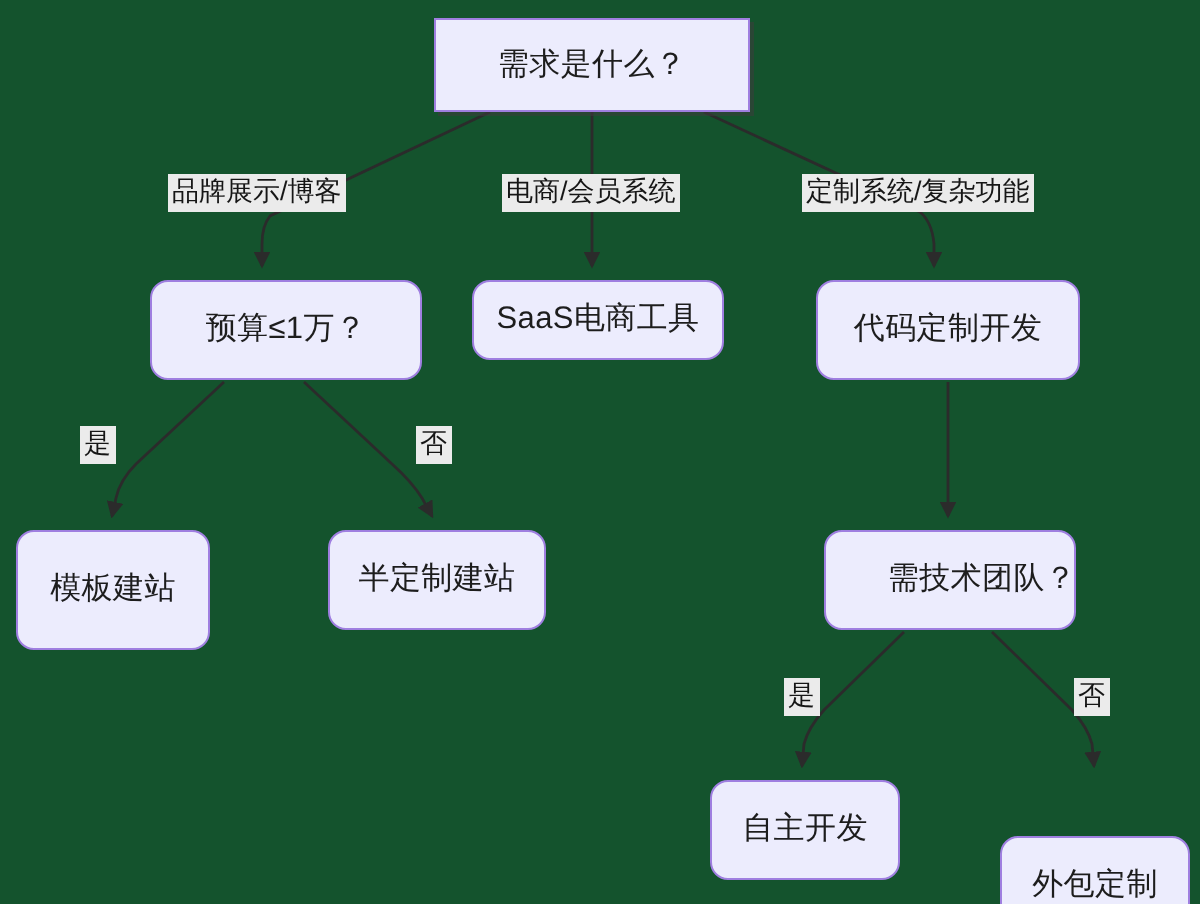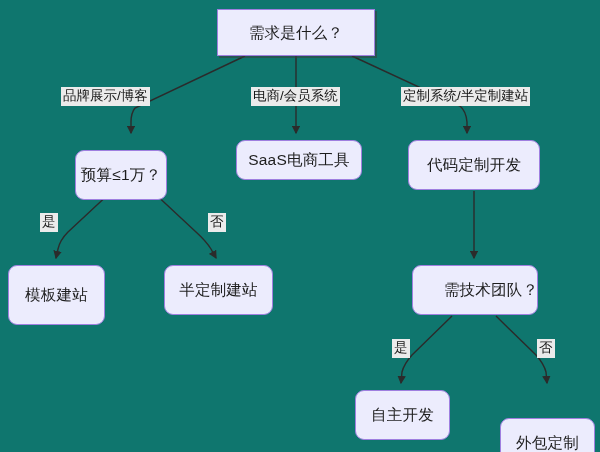--- a/index.html
+++ b/index.html
@@ -7,21 +7,21 @@
     padding: 0;
     background: #ffffff;
   }
   body {
     font-family: "Liberation Sans", "DejaVu Sans", sans-serif;
   }
   #flowchart {
     position: relative;
     width: 600px;
     height: 452px;
-    background: #0f766e;
+    background: #14532d;
     overflow: hidden;
   }
   #edges {
     position: absolute;
     left: 0;
     top: 0;
     width: 600px;
     height: 452px;
   }
   .node {
@@ -80,41 +80,41 @@
 
     <path d="M 474 191 L 474 258" fill="none" stroke="#2b2b2b" stroke-width="1.4" marker-end="url(#arrow)"></path>
 
     <path d="M 452 316 L 412 355 Q 404 364 402 372 L 401 383" fill="none" stroke="#2b2b2b" stroke-width="1.4" marker-end="url(#arrow)"></path>
 
     <path d="M 496 316 L 536 355 Q 544 364 546 372 L 547 383" fill="none" stroke="#2b2b2b" stroke-width="1.4" marker-end="url(#arrow)"></path>
   </svg>
 
   <div class="node square" style="left:217px; top:9px; width:158px; height:47px;">需求是什么？</div>
 
-  <div class="node rounded" style="left:75px; top:140px; width:92px; height:50px;margin-top:10px;">预算≤1万？</div>
+  <div class="node rounded" style="left:75px; top:140px; width:136px; height:50px;">预算≤1万？</div>
 
   <div class="node rounded" style="left:236px; top:140px; width:126px; height:40px;">SaaS电商工具</div>
 
   <div class="node rounded" style="left:408px; top:140px; width:132px; height:50px;">代码定制开发</div>
 
   <div class="node rounded" style="left:8px; top:265px; width:97px; height:60px;">模板建站</div>
 
   <div class="node rounded" style="left:164px; top:265px; width:109px; height:50px;">半定制建站</div>
 
   <div class="node rounded" style="left:412px; top:265px; width:126px; height:50px;padding-left:32px;">需技术团队？</div>
 
   <div class="node rounded" style="left:355px; top:390px; width:95px; height:50px;">自主开发</div>
 
   <div class="node rounded" style="left:500px; top:390px; width:95px; height:50px;margin-top:28px;">外包定制</div>
 
-  <div class="edge-label" style="left:61px; top:87px;">品牌展示/博客</div>
+  <div class="edge-label" style="left:84px; top:87px;">品牌展示/博客</div>
 
   <div class="edge-label" style="left:251px; top:87px;">电商/会员系统</div>
 
-  <div class="edge-label" style="left:401px; top:87px;">定制系统/半定制建站</div>
+  <div class="edge-label" style="left:401px; top:87px;">定制系统/复杂功能</div>
 
   <div class="edge-label" style="left:40px; top:213px;">是</div>
 
   <div class="edge-label" style="left:208px; top:213px;">否</div>
 
   <div class="edge-label" style="left:392px; top:339px;">是</div>
 
   <div class="edge-label" style="left:537px; top:339px;">否</div>
 
 </div>

